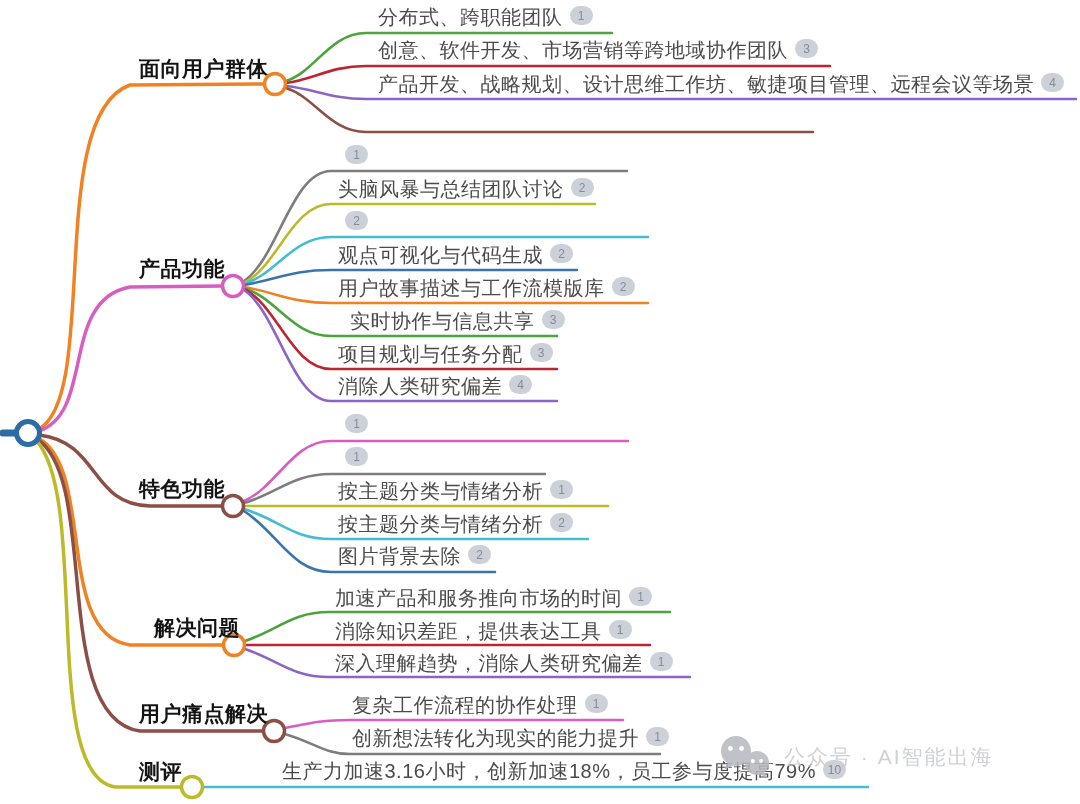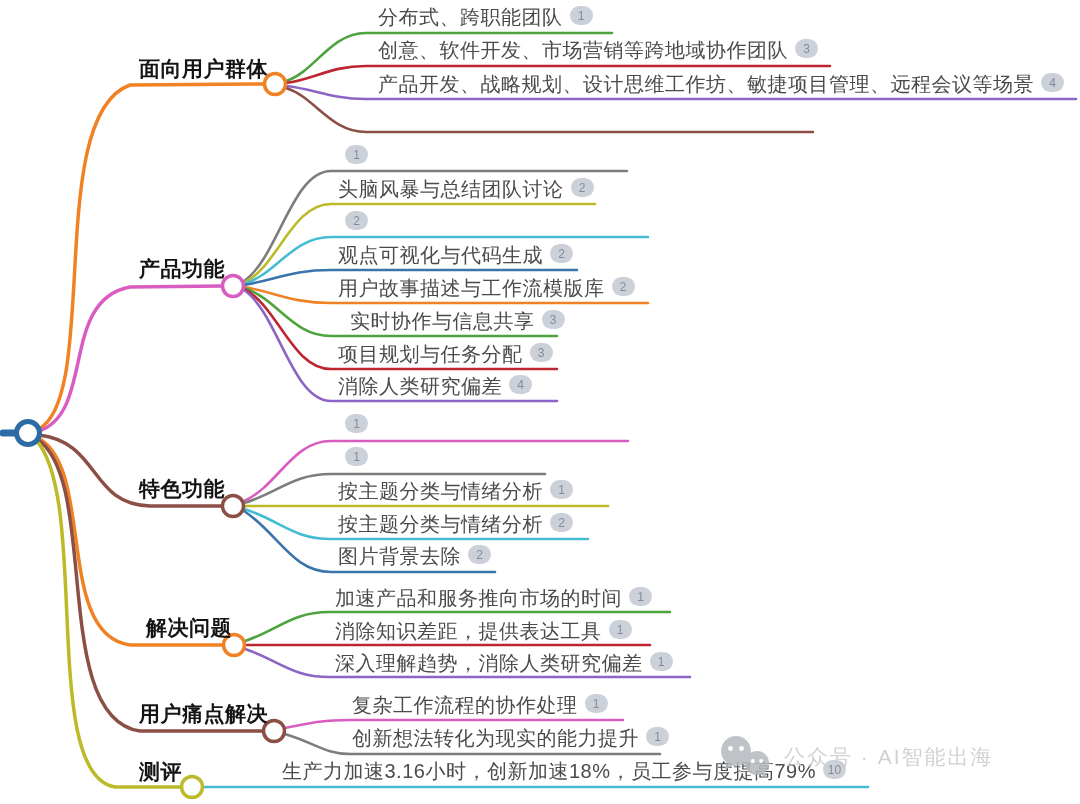--- a/index.html
+++ b/index.html
@@ -87,21 +87,21 @@
     <circle cx="233" cy="286" r="10.5" fill="#ffffff" stroke-width="3.5" stroke="#d95cc1"></circle>
     <circle cx="233" cy="506" r="10.5" fill="#ffffff" stroke-width="3.5" stroke="#8b4f46"></circle>
     <circle cx="234" cy="645" r="10.5" fill="#ffffff" stroke-width="3.5" stroke="#f08223"></circle>
     <circle cx="274" cy="731" r="10.5" fill="#ffffff" stroke-width="3.5" stroke="#8b4f46"></circle>
     <circle cx="192" cy="787" r="10.5" fill="#ffffff" stroke-width="3.5" stroke="#bcba28"></circle>
   </svg>
 
   <div class="branch-label" style="left:139px;top:58px">面向用户群体</div>
   <div class="branch-label" style="left:139px;top:258px">产品功能</div>
   <div class="branch-label" style="left:139px;top:478px">特色功能</div>
-  <div class="branch-label" style="left:146px;top:617px">解决问题</div>
+  <div class="branch-label" style="left:154px;top:617px">解决问题</div>
   <div class="branch-label" style="left:139px;top:703px">用户痛点解决</div>
   <div class="branch-label" style="left:139px;top:761px">测评</div>
 
   <div class="leaf" style="left:378px;top:6px">
       <span>分布式、跨职能团队</span>
       <span class="badge">1</span>
     </div>
   <div class="leaf" style="left:378px;top:39px">
       <span>创意、软件开发、市场营销等跨地域协作团队</span>
       <span class="badge">3</span>

